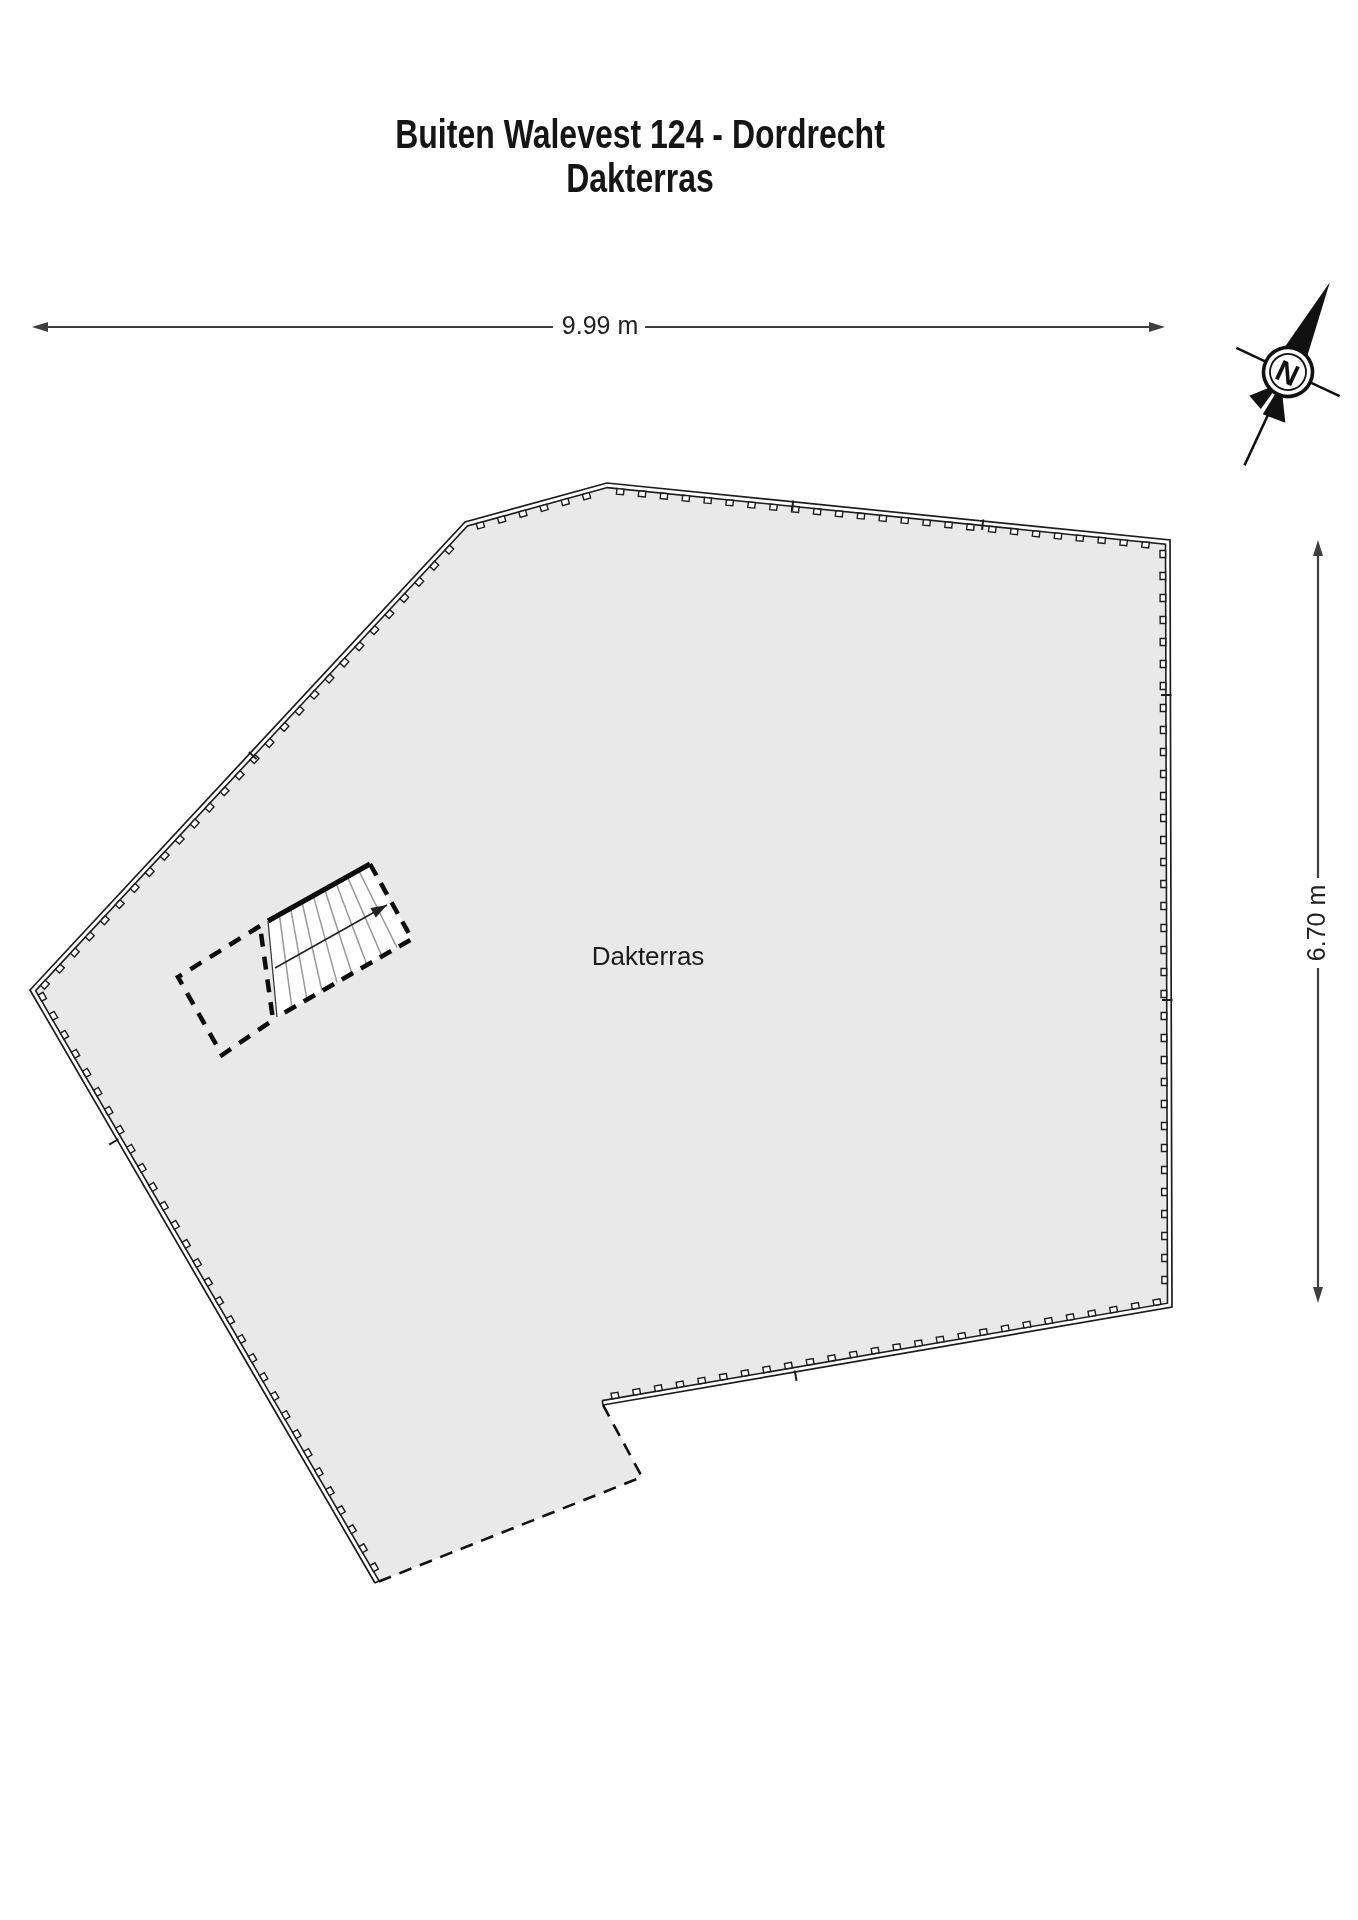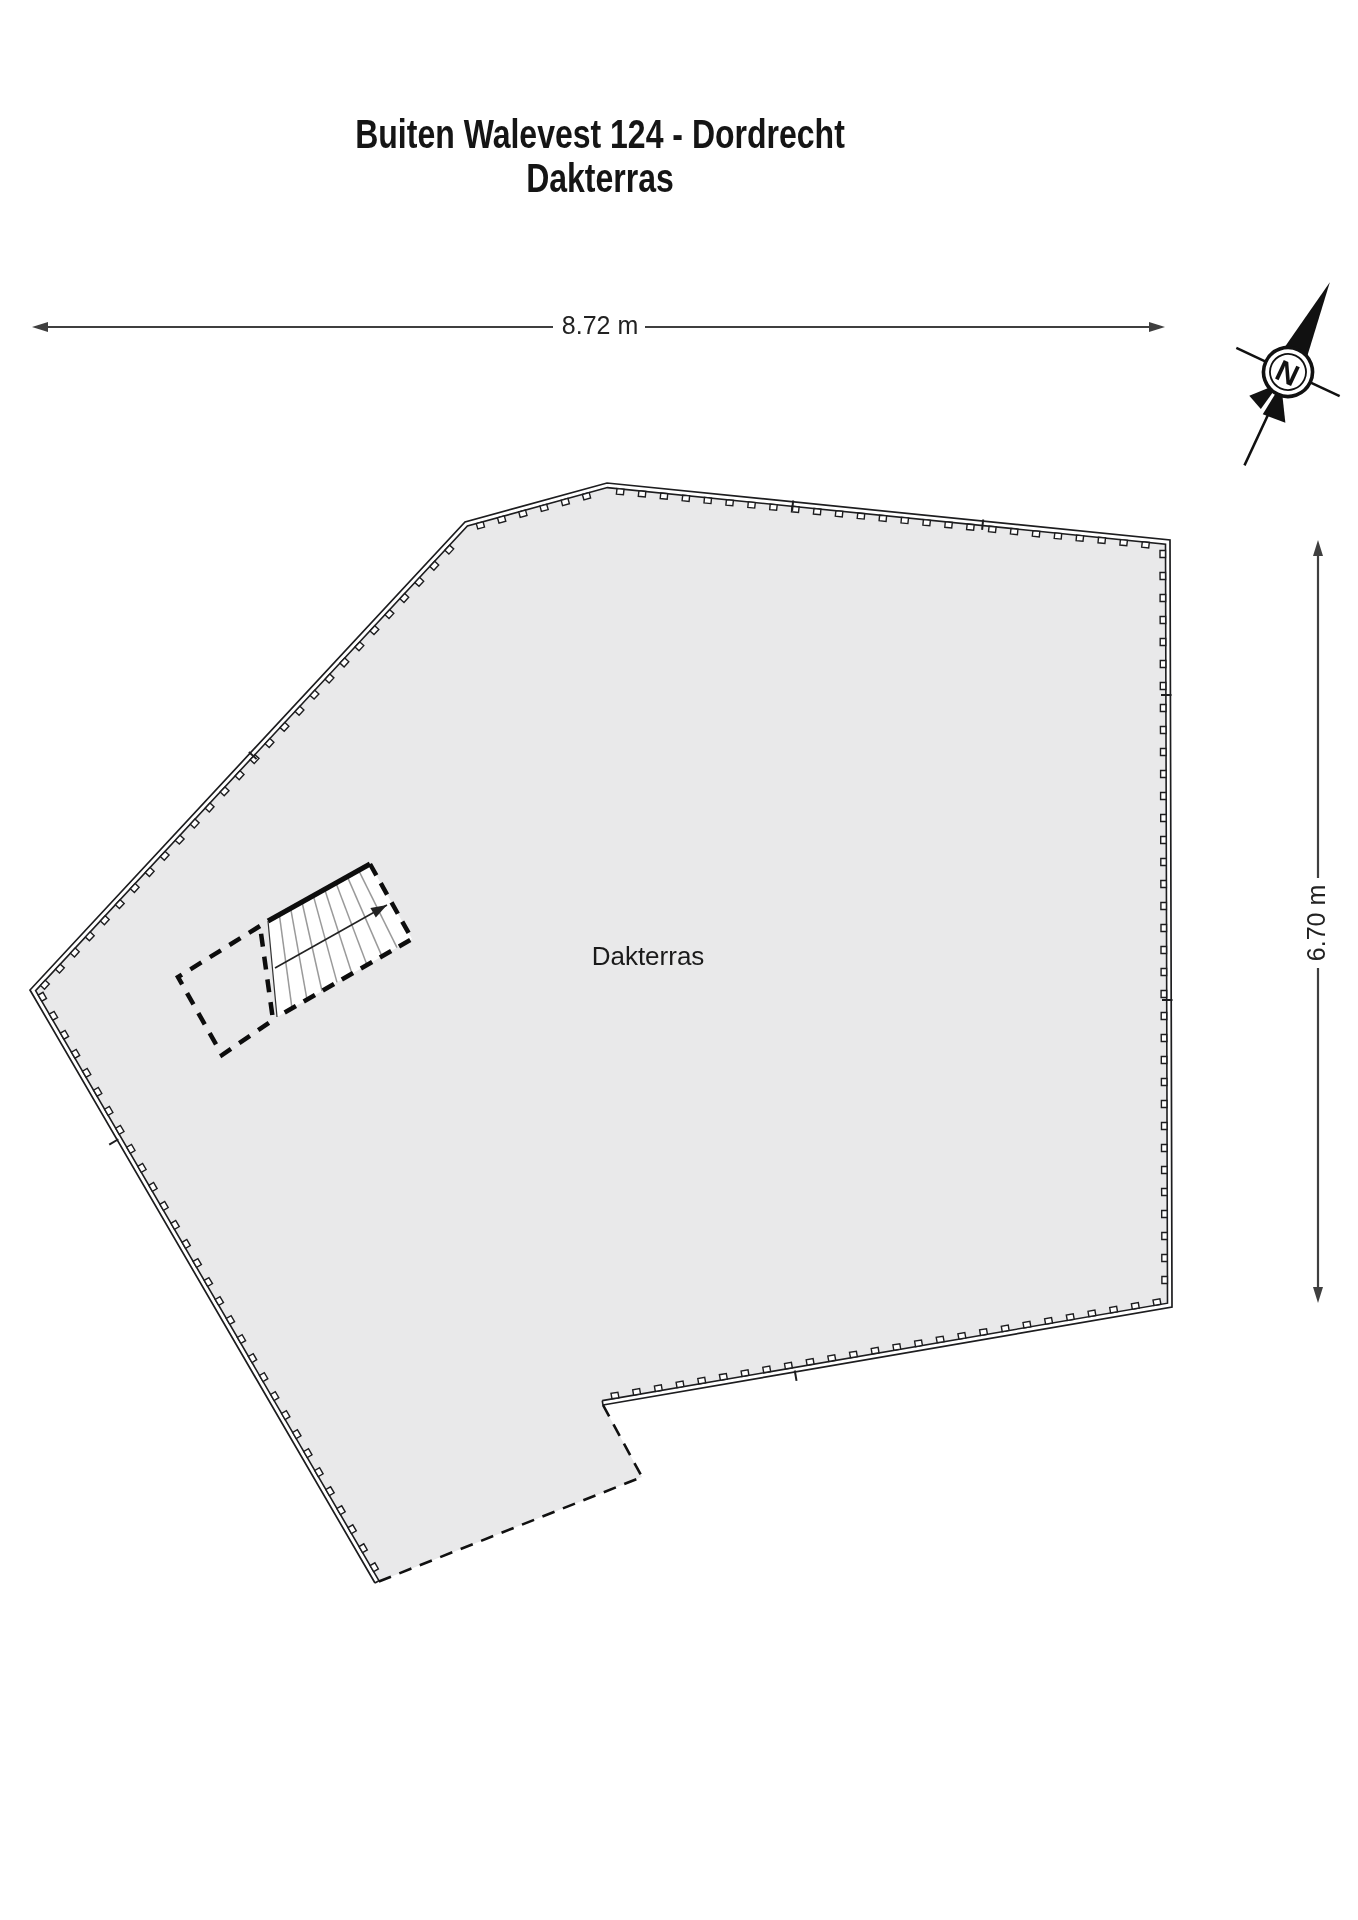--- a/index.html
+++ b/index.html
@@ -1,19 +1,19 @@
 <!DOCTYPE html>
 <html><head>
 <meta charset="utf-8">
 <style>
   html,body{margin:0;padding:0;background:#ffffff;}
   .page{position:relative;width:1358px;height:1920px;background:#ffffff;overflow:hidden;
         font-family:"Liberation Sans", sans-serif;color:#1b1b1b;}
   .abs{position:absolute;}
-  .title-block{left:0;top:112px;width:1200px;text-align:center;line-height:44px;}
+  .title-block{left:0;top:112px;width:1200px;text-align:center;line-height:44px;padding-left:40px;}
   .title-line{font-size:40px;font-weight:bold;color:#151515;transform:scaleX(0.80);}
   .dim-label-h{left:0;top:311px;width:1200px;text-align:center;font-size:25px;color:#222;}
   .dim-label-v{left:1256px;top:907px;width:120px;height:32px;display:flex;align-items:center;justify-content:center;
                font-size:25px;color:#222;transform:rotate(-90deg);}
   .room-label{left:498px;top:941px;width:300px;text-align:center;font-size:26px;color:#1a1a1a;}
   .footer-block{left:0;top:1727px;width:1234px;text-align:center;line-height:34.5px;}
   .footer-line{font-size:26px;color:#111;transform:scaleX(0.95);}
   svg{position:absolute;left:0;top:0;}
 </style>
 </head>
@@ -227,20 +227,20 @@
         <circle cx="0" cy="0" r="18" fill="none" stroke="#111" stroke-width="1.8"></circle>
         <text x="0" y="1" text-anchor="middle" dominant-baseline="central" font-family="&quot;Liberation Sans&quot;, sans-serif" font-size="30" font-weight="bold" fill="#111">N</text>
       </g>
     </svg>
 
   <div class="abs title-block">
     <div class="title-line">Buiten Walevest 124 - Dordrecht</div>
     <div class="title-line">Dakterras</div>
   </div>
 
-  <div class="abs dim-label-h">8.72 m</div>
+  <div class="abs dim-label-h">9.99 m</div>
 
   <div class="abs dim-label-v">6.70 m</div>
 
   <div class="abs room-label">Dakterras</div>
 
 
 </div>
 
 </body></html>

